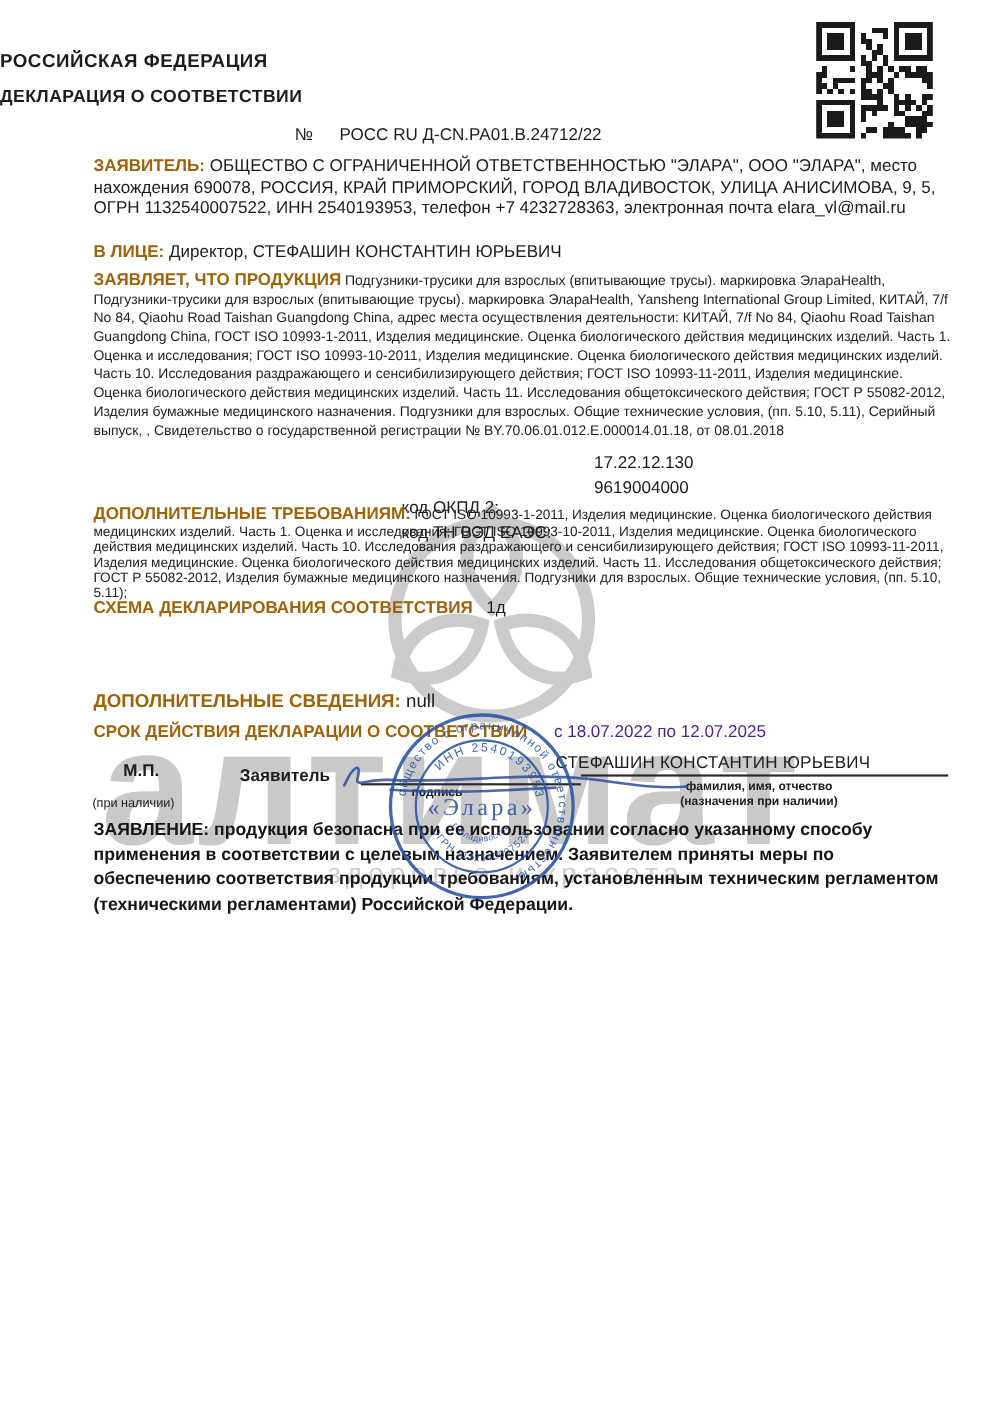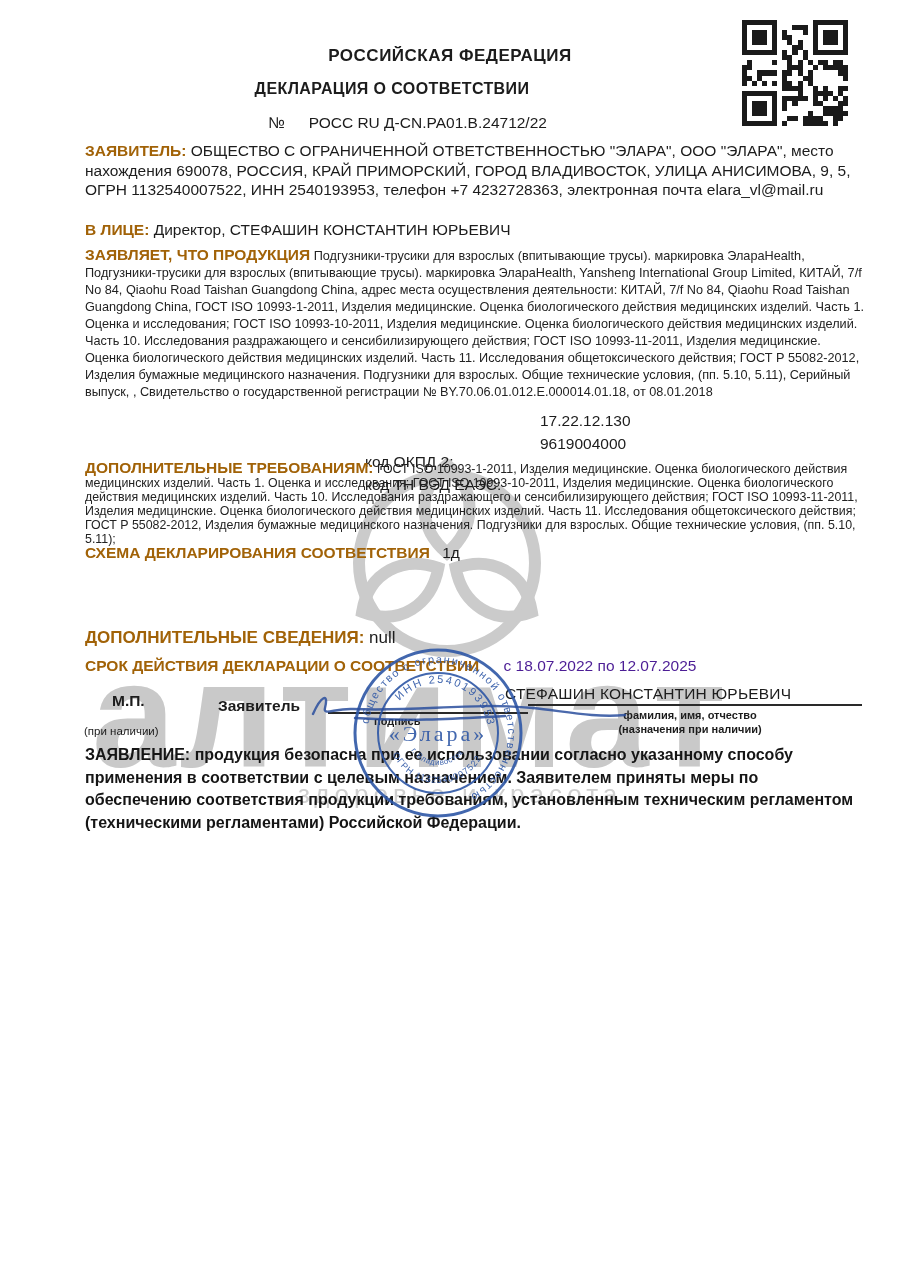--- a/index.html
+++ b/index.html
@@ -2,21 +2,21 @@
 <html><head>
 <meta charset="utf-8">
 <style>
   html,body{margin:0;padding:0;background:#ffffff;}
   .page{
     position:relative;width:900px;height:1274px;background:#fff;overflow:hidden;
     font-family:"Liberation Sans","DejaVu Sans",sans-serif;color:#1c1c1c;
   }
   .abs{position:absolute;}
   .b{font-weight:bold;color:#a16207;}
-  .center{text-align:center;}
+  .center{text-align:left;}
   
   .h-country{left:0;top:46px;width:900px;font-size:17px;font-weight:bold;letter-spacing:.5px;}
   .h-title{left:0;top:80px;width:784px;font-size:16px;font-weight:bold;letter-spacing:.4px;}
   .h-number{left:268px;top:114px;font-size:15.5px;display:flex;gap:24px;}
   
   .blk{left:85px;width:780px;font-size:15.5px;line-height:19.5px;}
   .applicant{top:141px;}
   .inface{top:220px;}
   .product{top:246px;font-size:12.7px;line-height:17px;color:#222;}
   .product .lead{font-size:15.5px;}

